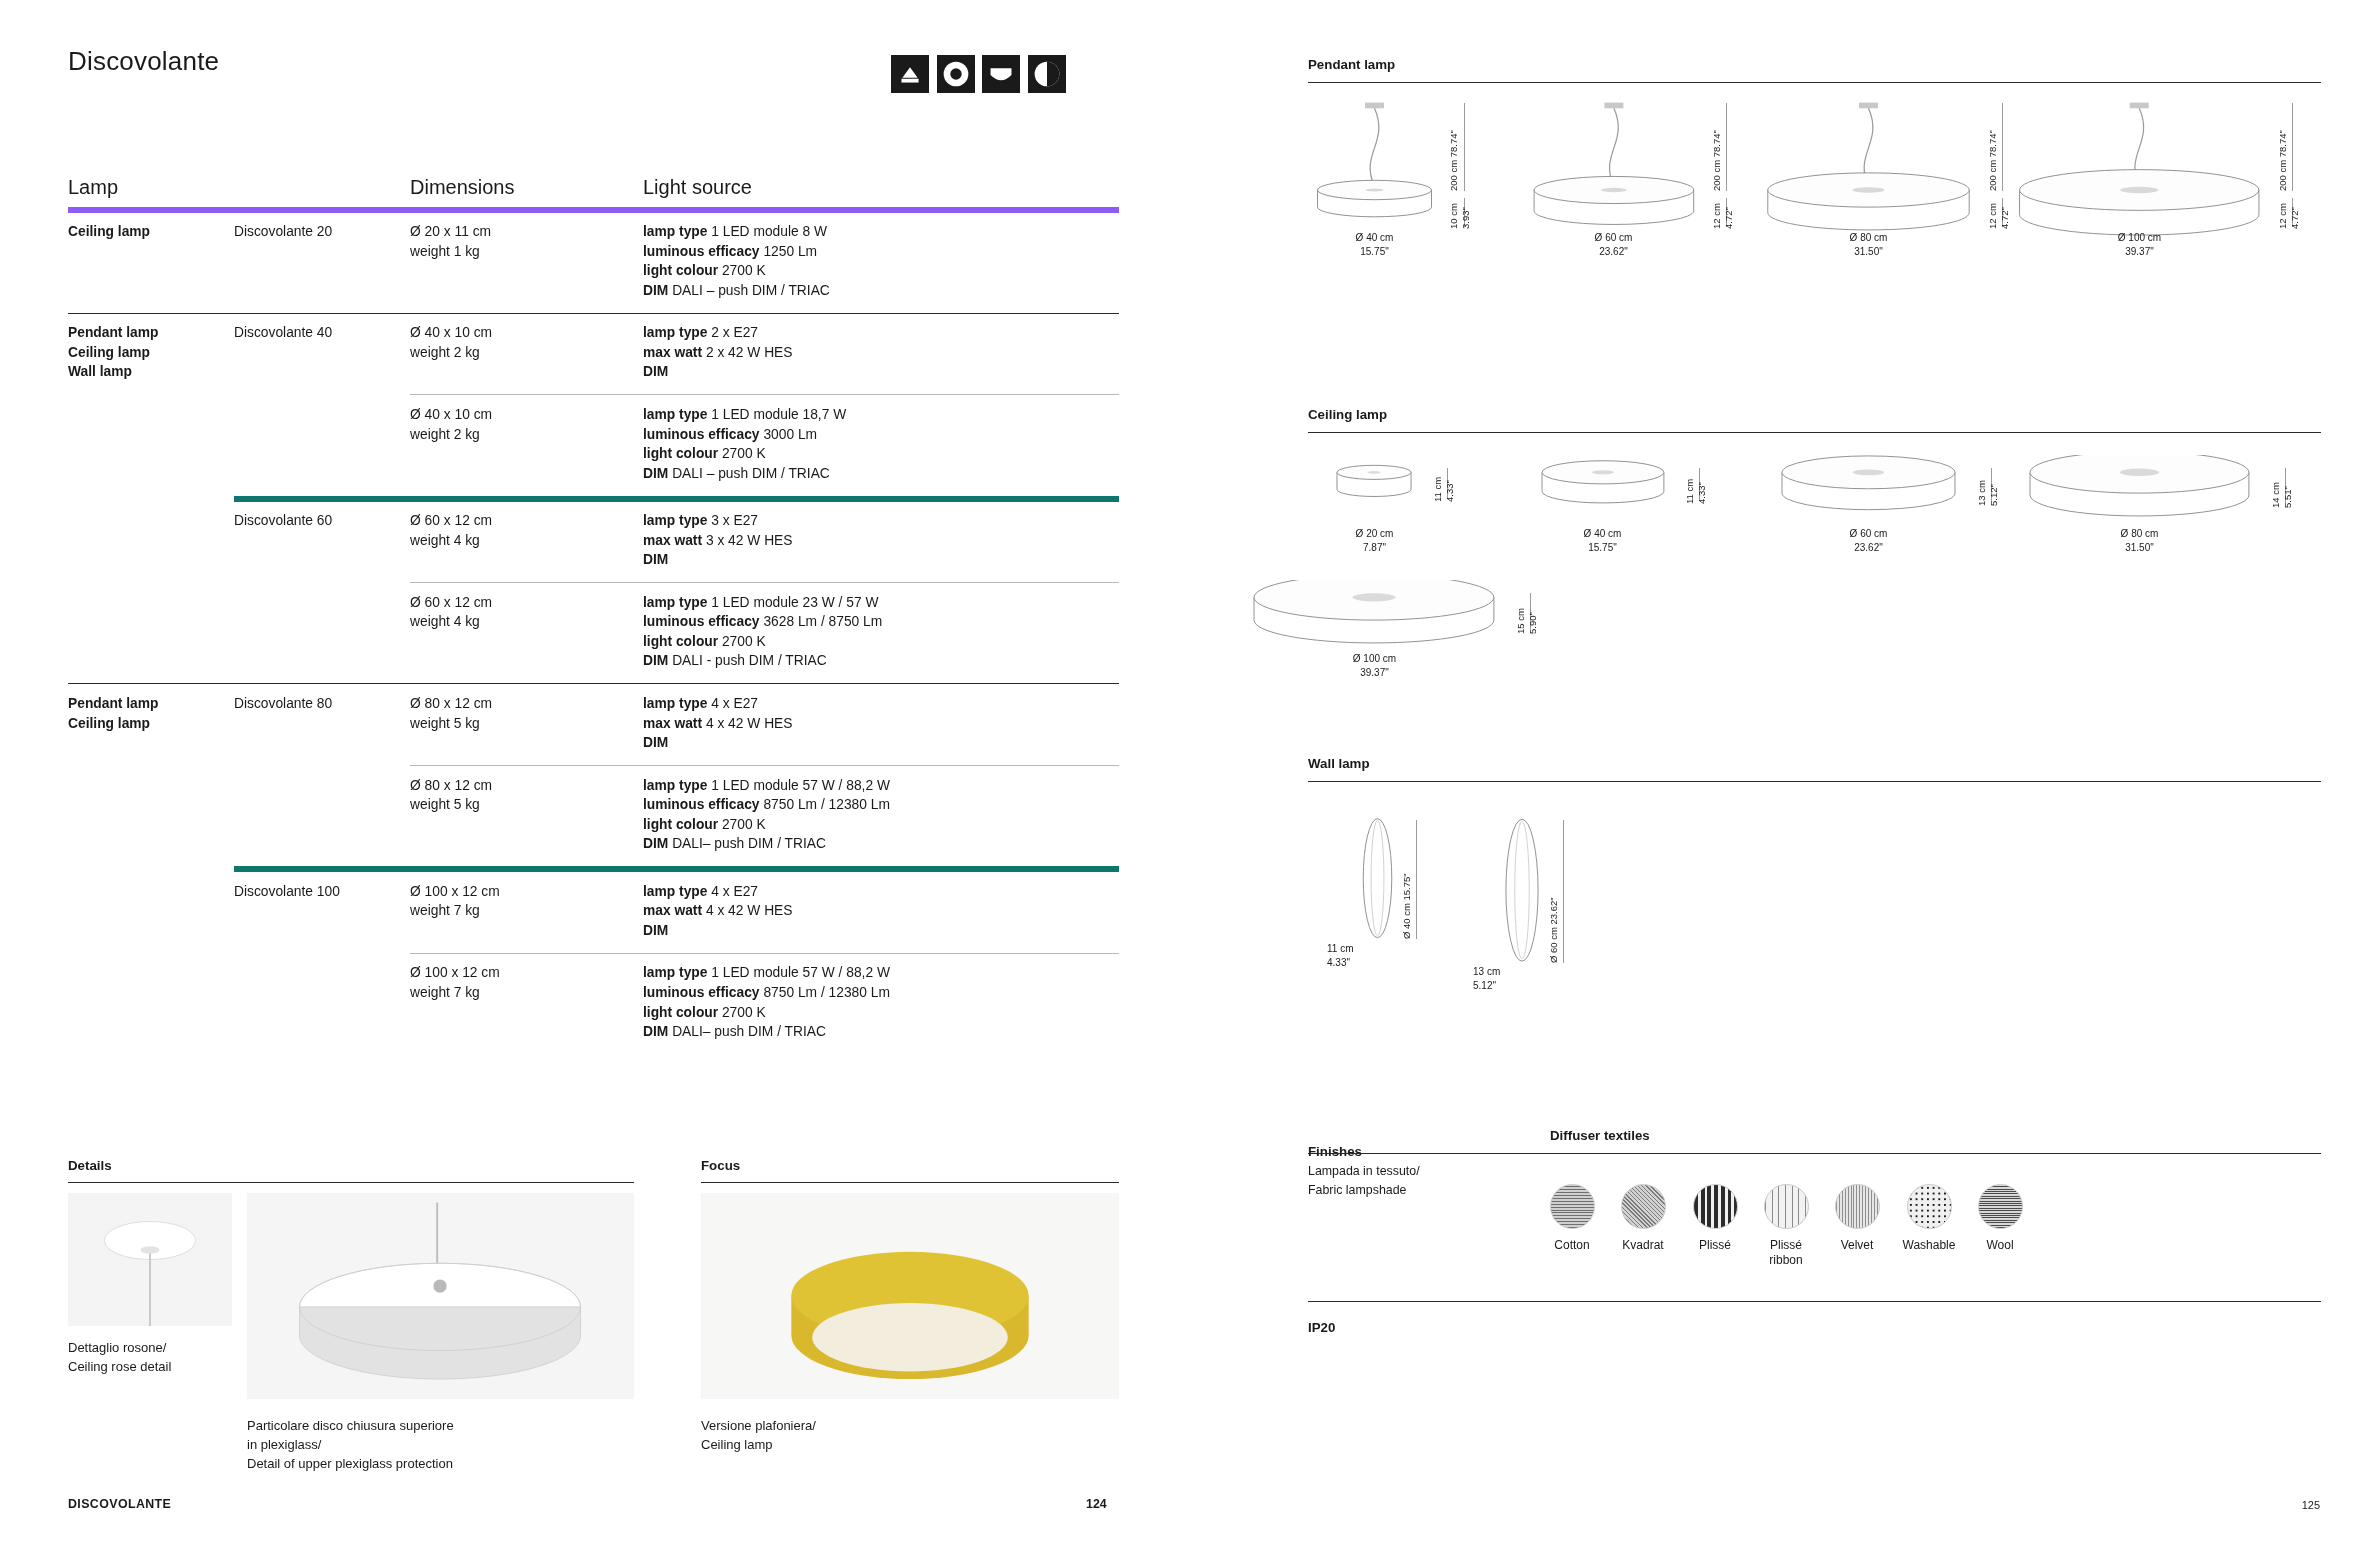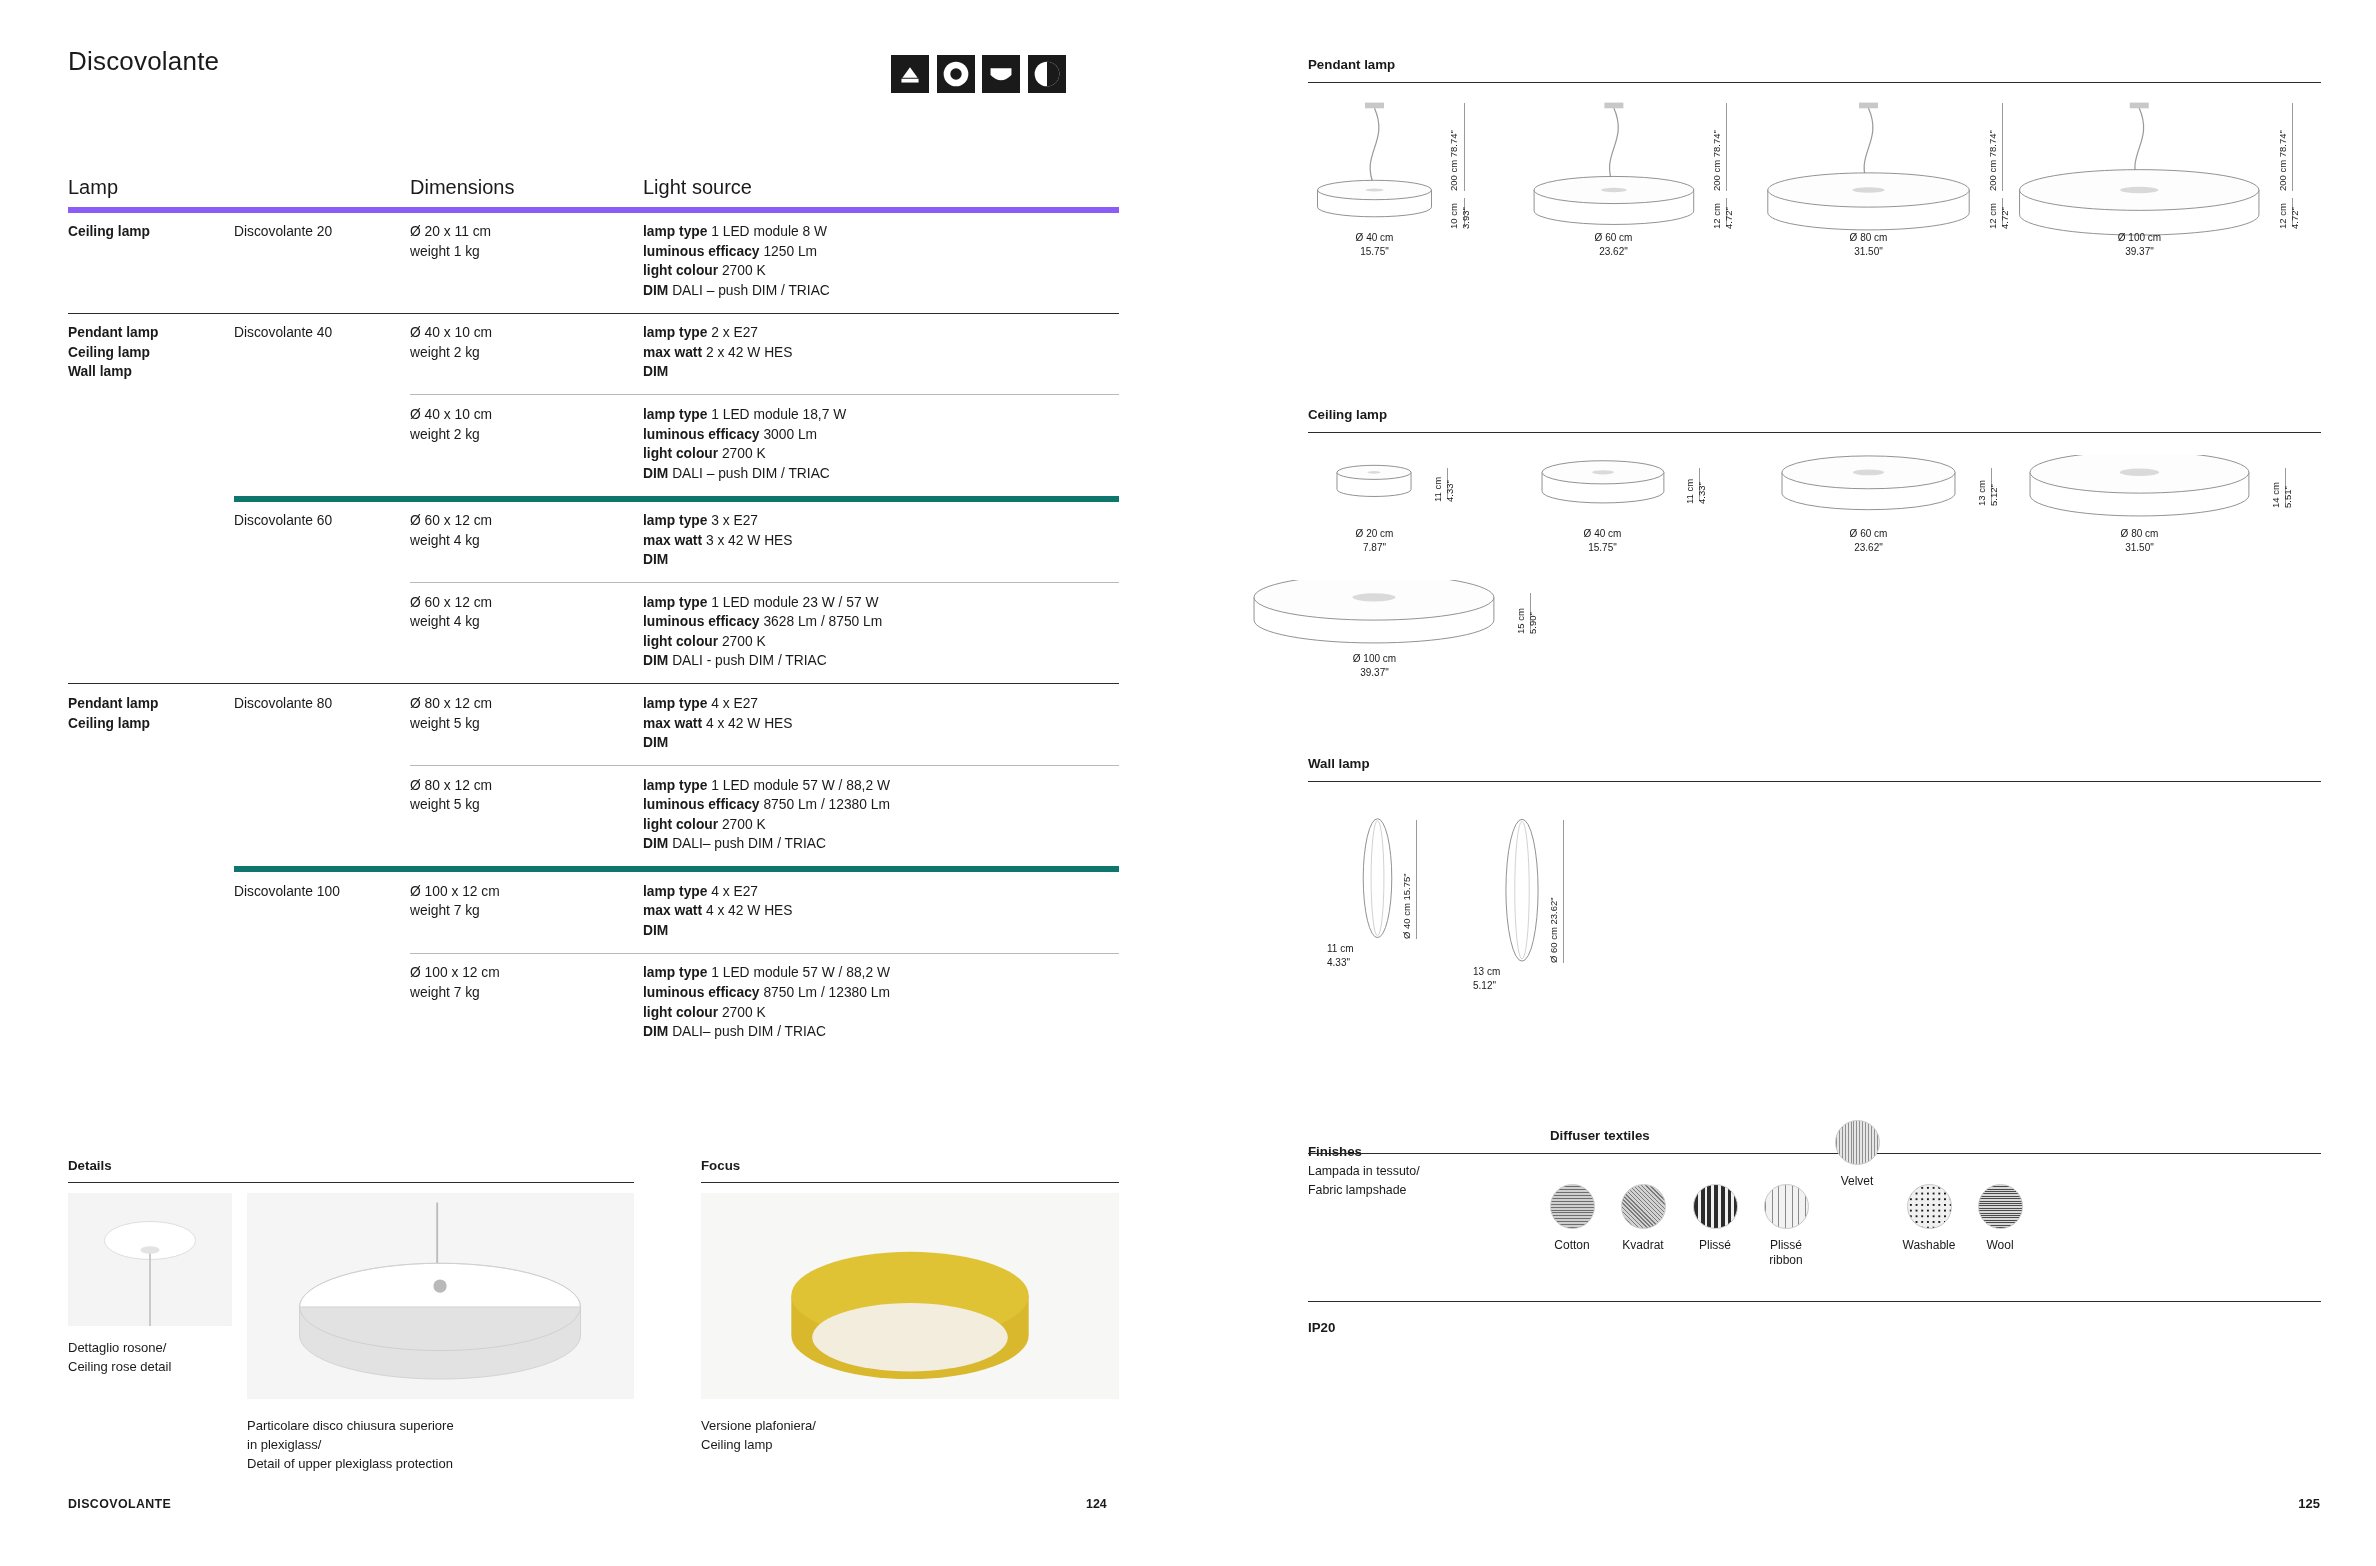--- a/index.html
+++ b/index.html
@@ -54,21 +54,21 @@
   .vdim { position:absolute; font-size:9.5px; line-height:1.3; writing-mode:vertical-rl; transform:rotate(180deg); }
   .vline { position:absolute; border-left:1px solid #9a9a9a; }
 
   .finish-label { position:absolute; font-size:12.4px; line-height:1.5; }
   .swatch-wrap { position:absolute; text-align:center; width:82px; }
   .swatch { width:45px; height:45px; border-radius:50%; margin:0 auto 8.6px auto; }
   .swatch-name { font-size:12px; line-height:1.3; }
 
   .footer-left { position:absolute; left:57px; bottom:55px; font-size:12.4px; font-weight:700; letter-spacing:0.4px; }
   .folio-left { position:absolute; left:1075px; bottom:55px; font-size:12.4px; font-weight:700; }
-  .folio-right { position:absolute; right:57px; bottom:55px; font-size:13px; font-weight:700; }
+  .folio-right { position:absolute; right:57px; bottom:55px; font-size:11px; font-weight:400; }
 </style>
 </head>
 <body>
 
 <div class="page left">
 
   <div class="title">Discovolante</div>
 
   <div class="icon-row">
     <div class="ibox">
@@ -452,21 +452,21 @@
       </div>
       <div class="swatch-wrap" style="left: 452px; top: 1184px;">
         <div class="swatch" style="background-image: repeating-linear-gradient(90deg, rgb(43, 43, 43) 0px, rgb(43, 43, 43) 3.8px, rgb(240, 240, 240) 3.8px, rgb(240, 240, 240) 6.7px); border: 1px solid rgb(201, 201, 201);"></div>
         <div class="swatch-name" style="white-space: pre-line;">Plissé</div>
       </div>
       <div class="swatch-wrap" style="left: 523px; top: 1184px;">
         <div class="swatch" style="background-image: repeating-linear-gradient(90deg, rgb(138, 138, 138) 0px, rgb(138, 138, 138) 1px, rgb(242, 242, 242) 1px, rgb(242, 242, 242) 6.7px); border: 1px solid rgb(201, 201, 201);"></div>
         <div class="swatch-name" style="white-space: pre-line;">Plissé
 ribbon</div>
       </div>
-      <div class="swatch-wrap" style="left: 594px; top: 1120px;">
+      <div class="swatch-wrap" style="left: 594px; top: 1184px;">
         <div class="swatch" style="background-image: repeating-linear-gradient(90deg, rgb(143, 143, 143) 0px, rgb(143, 143, 143) 1px, rgb(230, 230, 230) 1px, rgb(230, 230, 230) 2.9px); border: 1px solid rgb(201, 201, 201);"></div>
         <div class="swatch-name" style="white-space: pre-line;">Velvet</div>
       </div>
       <div class="swatch-wrap" style="left: 666px; top: 1184px;">
         <div class="swatch" style="background-image: radial-gradient(rgb(26, 26, 26) 1.3px, rgb(240, 240, 240) 1.4px); background-size: 5.7px 5.7px; border: 1px solid rgb(201, 201, 201);"></div>
         <div class="swatch-name" style="white-space: pre-line;">Washable</div>
       </div>
       <div class="swatch-wrap" style="left: 737px; top: 1184px;">
         <div class="swatch" style="background-image: repeating-linear-gradient(0deg, rgb(74, 74, 74) 0px, rgb(74, 74, 74) 1px, rgb(216, 216, 216) 1px, rgb(216, 216, 216) 2.4px), repeating-linear-gradient(90deg, rgb(74, 74, 74) 0px, rgb(74, 74, 74) 1px, transparent 1px, transparent 2.4px); border: 1px solid rgb(201, 201, 201);"></div>
         <div class="swatch-name" style="white-space: pre-line;">Wool</div>

